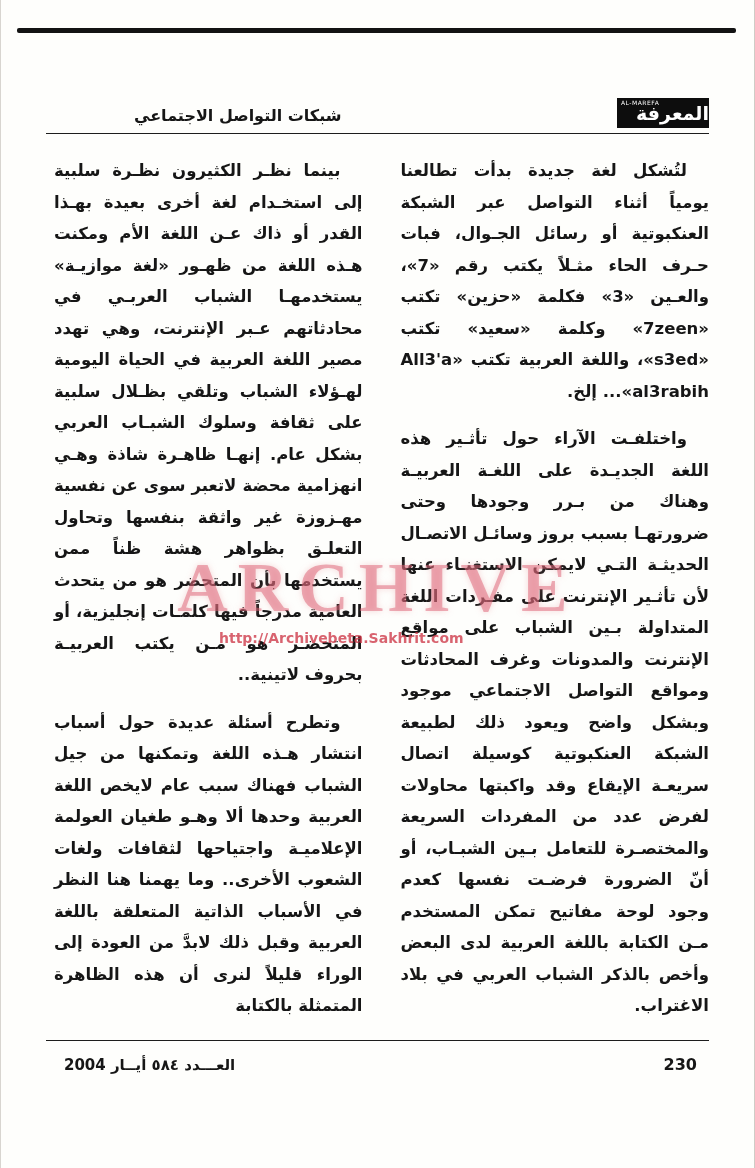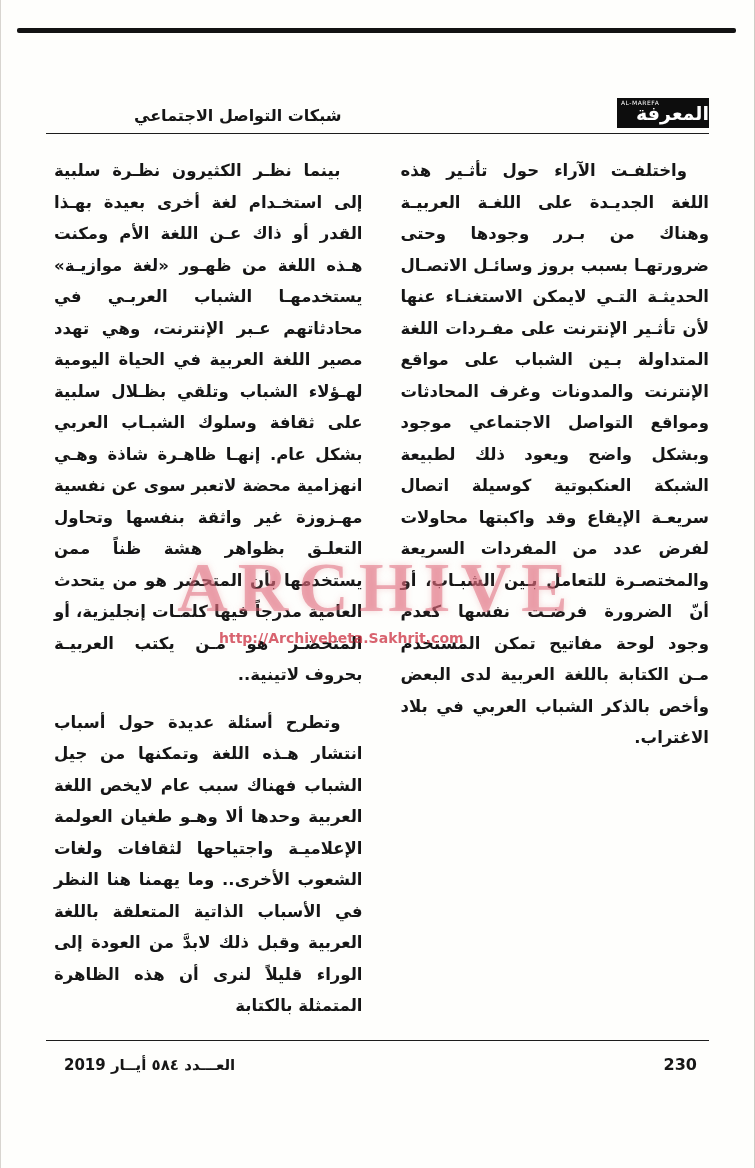--- a/index.html
+++ b/index.html
@@ -135,31 +135,32 @@
   <div class="header">
     <div class="section-title">شبكات التواصل الاجتماعي</div>
     <div class="logo">
       <span class="logo-latin">AL-MAREFA</span>
       <span>المعرفة</span>
     </div>
   </div>
 
   <div class="content">
     <div class="col">
+      <p>لتُشكل لغة جديدة بدأت تطالعنا يومياً أثناء التواصل عبر الشبكة العنكبوتية أو رسائل الجـوال، فبات حـرف الحاء مثـلاً يكتب رقم «7»، والعـين «3» فكلمة «حزين» تكتب «7zeen» وكلمة «سعيد» تكتب «s3ed»، واللغة العربية تكتب «All3'a al3rabih»... إلخ.</p>
       <p>واختلفـت الآراء حول تأثـير هذه اللغة الجديـدة على اللغـة العربيـة وهناك من بـرر وجودها وحتى ضرورتهـا بسبب بروز وسائـل الاتصـال الحديثـة التـي لايمكن الاستغنـاء عنها لأن تأثـير الإنترنت على مفـردات اللغة المتداولة بـين الشباب على مواقع الإنترنت والمدونات وغرف المحادثات ومواقع التواصل الاجتماعي موجود وبشكل واضح ويعود ذلك لطبيعة الشبكة العنكبوتية كوسيلة اتصال سريعـة الإيقاع وقد واكبتها محاولات لفرض عدد من المفردات السريعة والمختصـرة للتعامل بـين الشبـاب، أو أنّ الضرورة فرضـت نفسها كعدم وجود لوحة مفاتيح تمكن المستخدم مـن الكتابة باللغة العربية لدى البعض وأخص بالذكر الشباب العربي في بلاد الاغتراب.</p>
     </div>
     <div class="col">
       <p>بينما نظـر الكثيرون نظـرة سلبية إلى استخـدام لغة أخرى بعيدة بهـذا القدر أو ذاك عـن اللغة الأم ومكنت هـذه اللغة من ظهـور «لغة موازيـة» يستخدمهـا الشباب العربـي في محادثاتهم عـبر الإنترنت، وهي تهدد مصير اللغة العربية في الحياة اليومية لهـؤلاء الشباب وتلقي بظـلال سلبية على ثقافة وسلوك الشبـاب العربي بشكل عام. إنهـا ظاهـرة شاذة وهـي انهزامية محضة لاتعبر سوى عن نفسية مهـزوزة غير واثقة بنفسها وتحاول التعلـق بظواهر هشة ظناً ممن يستخدمها بأن المتحضر هو من يتحدث العامية مدرجاً فيها كلمـات إنجليزية، أو المتحضـر هو مـن يكتب العربيـة بحروف لاتينية..</p>
       <p>وتطرح أسئلة عديدة حول أسباب انتشار هـذه اللغة وتمكنها من جيل الشباب فهناك سبب عام لايخص اللغة العربية وحدها ألا وهـو طغيان العولمة الإعلاميـة واجتياحها لثقافات ولغات الشعوب الأخرى.. وما يهمنا هنا النظر في الأسباب الذاتية المتعلقة باللغة العربية وقبل ذلك لابدَّ من العودة إلى الوراء قليلاً لنرى أن هذه الظاهرة المتمثلة بالكتابة</p>
     </div>
   </div>
 
   <div class="watermark">
     <div class="watermark-text">ARCHIVE</div>
     <div class="watermark-url">http://Archivebeta.Sakhrit.com</div>
   </div>
 
   <div class="footer">
-    <div class="issue-line">العـــدد ٥٨٤ أيــار 2019</div>
+    <div class="issue-line">العـــدد ٥٨٤ أيــار 2004</div>
     <div class="page-number">230</div>
   </div>
 
 </div>
 
 </body></html>

